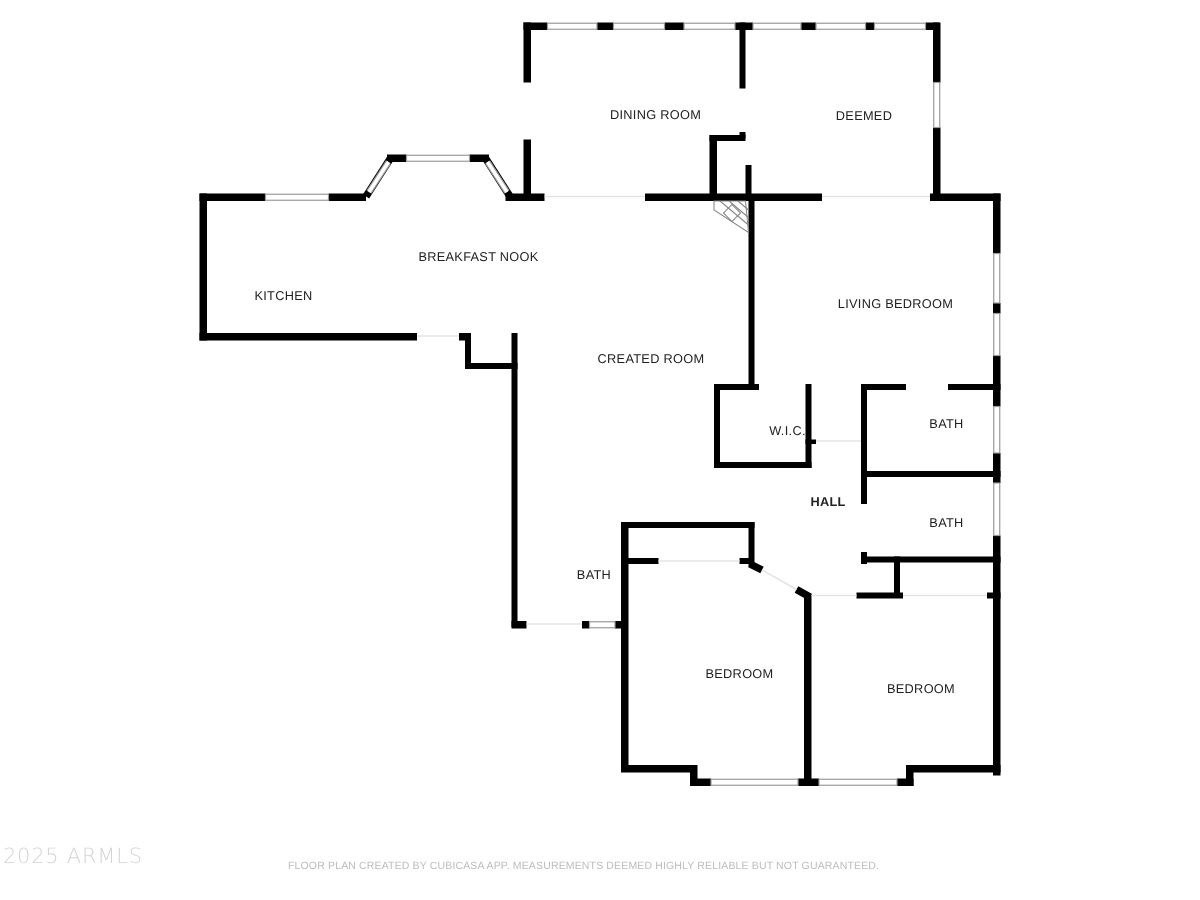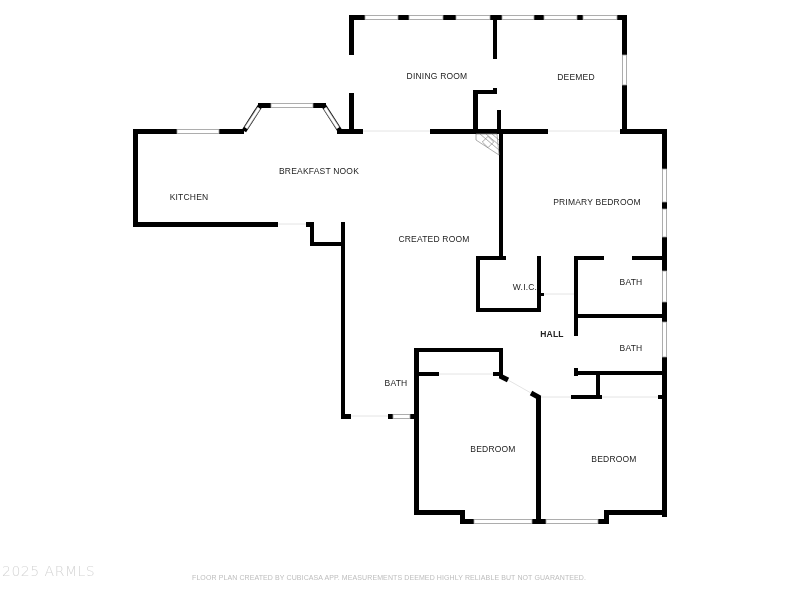--- a/index.html
+++ b/index.html
@@ -162,21 +162,21 @@
     <line x1="486" y1="134" x2="499" y2="145"></line>
     <line x1="492" y1="134" x2="499" y2="140"></line>
     <rect x="484" y="138" width="8" height="8" transform="rotate(45 488 142)"></rect>
   </g>
 </svg>
 
 <div class="room-label" style="left:421px;top:76px;">DINING ROOM</div>
 <div class="room-label" style="left:560px;top:77px;">DEEMED</div>
 <div class="room-label" style="left:173px;top:181px;margin-top:16px;">KITCHEN</div>
 <div class="room-label" style="left:283px;top:171px;margin-left:20px;">BREAKFAST NOOK</div>
-<div class="room-label" style="left:581px;top:202px;">PRIMARY BEDROOM</div>
+<div class="room-label" style="left:581px;top:202px;">LIVING BEDROOM</div>
 <div class="room-label" style="left:418px;top:239px;">CREATED ROOM</div>
 <div class="room-label" style="left:509px;top:287px;">W.I.C.</div>
 <div class="room-label" style="left:615px;top:282px;">BATH</div>
 <div class="room-label" style="left:536px;top:334px;font-weight:bold;">HALL</div>
 <div class="room-label" style="left:615px;top:348px;">BATH</div>
 <div class="room-label" style="left:380px;top:383px;">BATH</div>
 <div class="room-label" style="left:477px;top:449px;">BEDROOM</div>
 <div class="room-label" style="left:598px;top:459px;">BEDROOM</div>
 
 <div class="watermark">2025 ARMLS</div>

